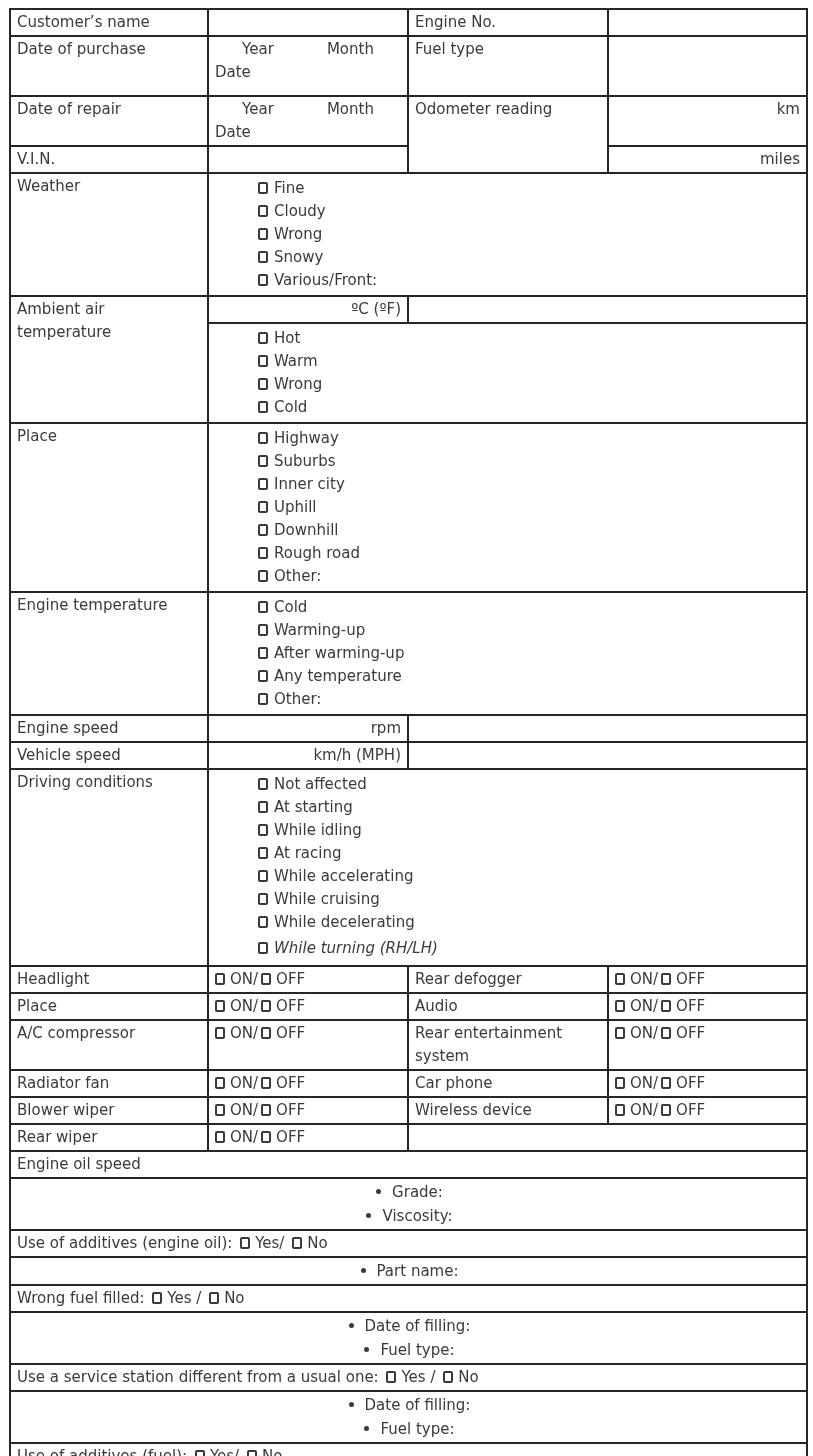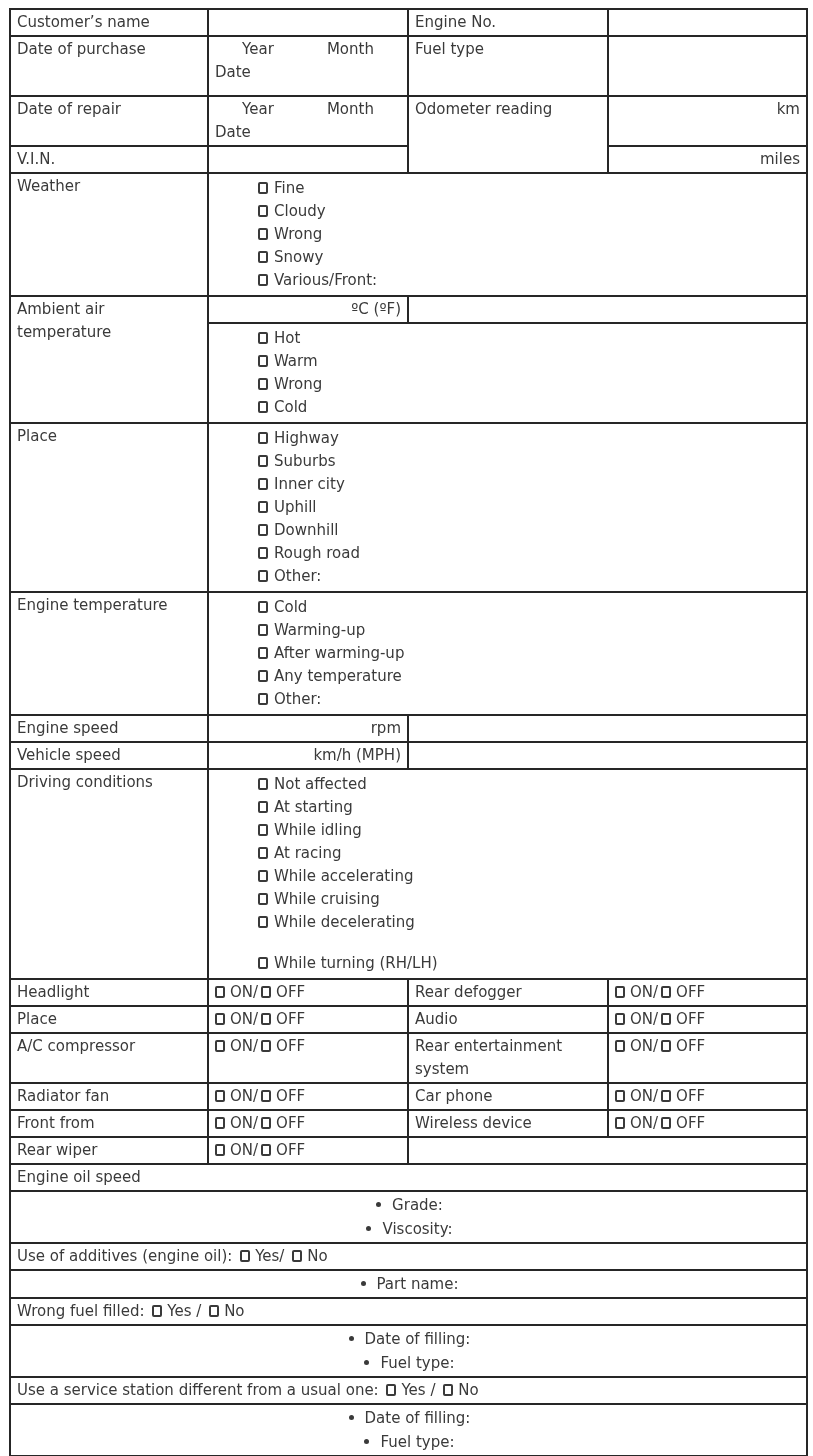--- a/index.html
+++ b/index.html
@@ -19,21 +19,21 @@
     border:2px solid #262626;
     padding:1px 6px 1px 6px;
     vertical-align:top;
     line-height:23px;
     overflow:hidden;
     word-wrap:break-word;
   }
   td.ra{text-align:right;}
   td.optcell{padding:3px 6px 3px 7px;}
   .opt{line-height:23px;white-space:nowrap;padding-left:42px;}
-  .opt.gap{margin-top:18px;}
+  .opt.gap{margin-top:3px;font-style:italic;}
   .cb{
     display:inline-block;
     box-sizing:border-box;
     width:10px;height:12px;
     border:2px solid #3a3a3a;
     border-radius:2px;
     margin-right:6px;
     vertical-align:-1px;
   }
   .cbi{margin-left:3px;margin-right:5px;}
@@ -194,21 +194,21 @@
     <td>Rear entertainment system</td>
     <td class="nowrap"><span class="cb cbt"></span><span>ON/</span><span class="cb cbi"></span><span>OFF</span></td>
   </tr>
   <tr style="height:26px">
     <td>Radiator fan</td>
     <td class="nowrap"><span class="cb cbt"></span><span>ON/</span><span class="cb cbi"></span><span>OFF</span></td>
     <td>Car phone</td>
     <td class="nowrap"><span class="cb cbt"></span><span>ON/</span><span class="cb cbi"></span><span>OFF</span></td>
   </tr>
   <tr style="height:26px">
-    <td>Front from</td>
+    <td>Blower wiper</td>
     <td class="nowrap"><span class="cb cbt"></span><span>ON/</span><span class="cb cbi"></span><span>OFF</span></td>
     <td>Wireless device</td>
     <td class="nowrap"><span class="cb cbt"></span><span>ON/</span><span class="cb cbi"></span><span>OFF</span></td>
   </tr>
   <tr style="height:26px">
     <td>Rear wiper</td>
     <td class="nowrap"><span class="cb cbt"></span><span>ON/</span><span class="cb cbi"></span><span>OFF</span></td>
     <td colspan="2"></td>
   </tr>
 

